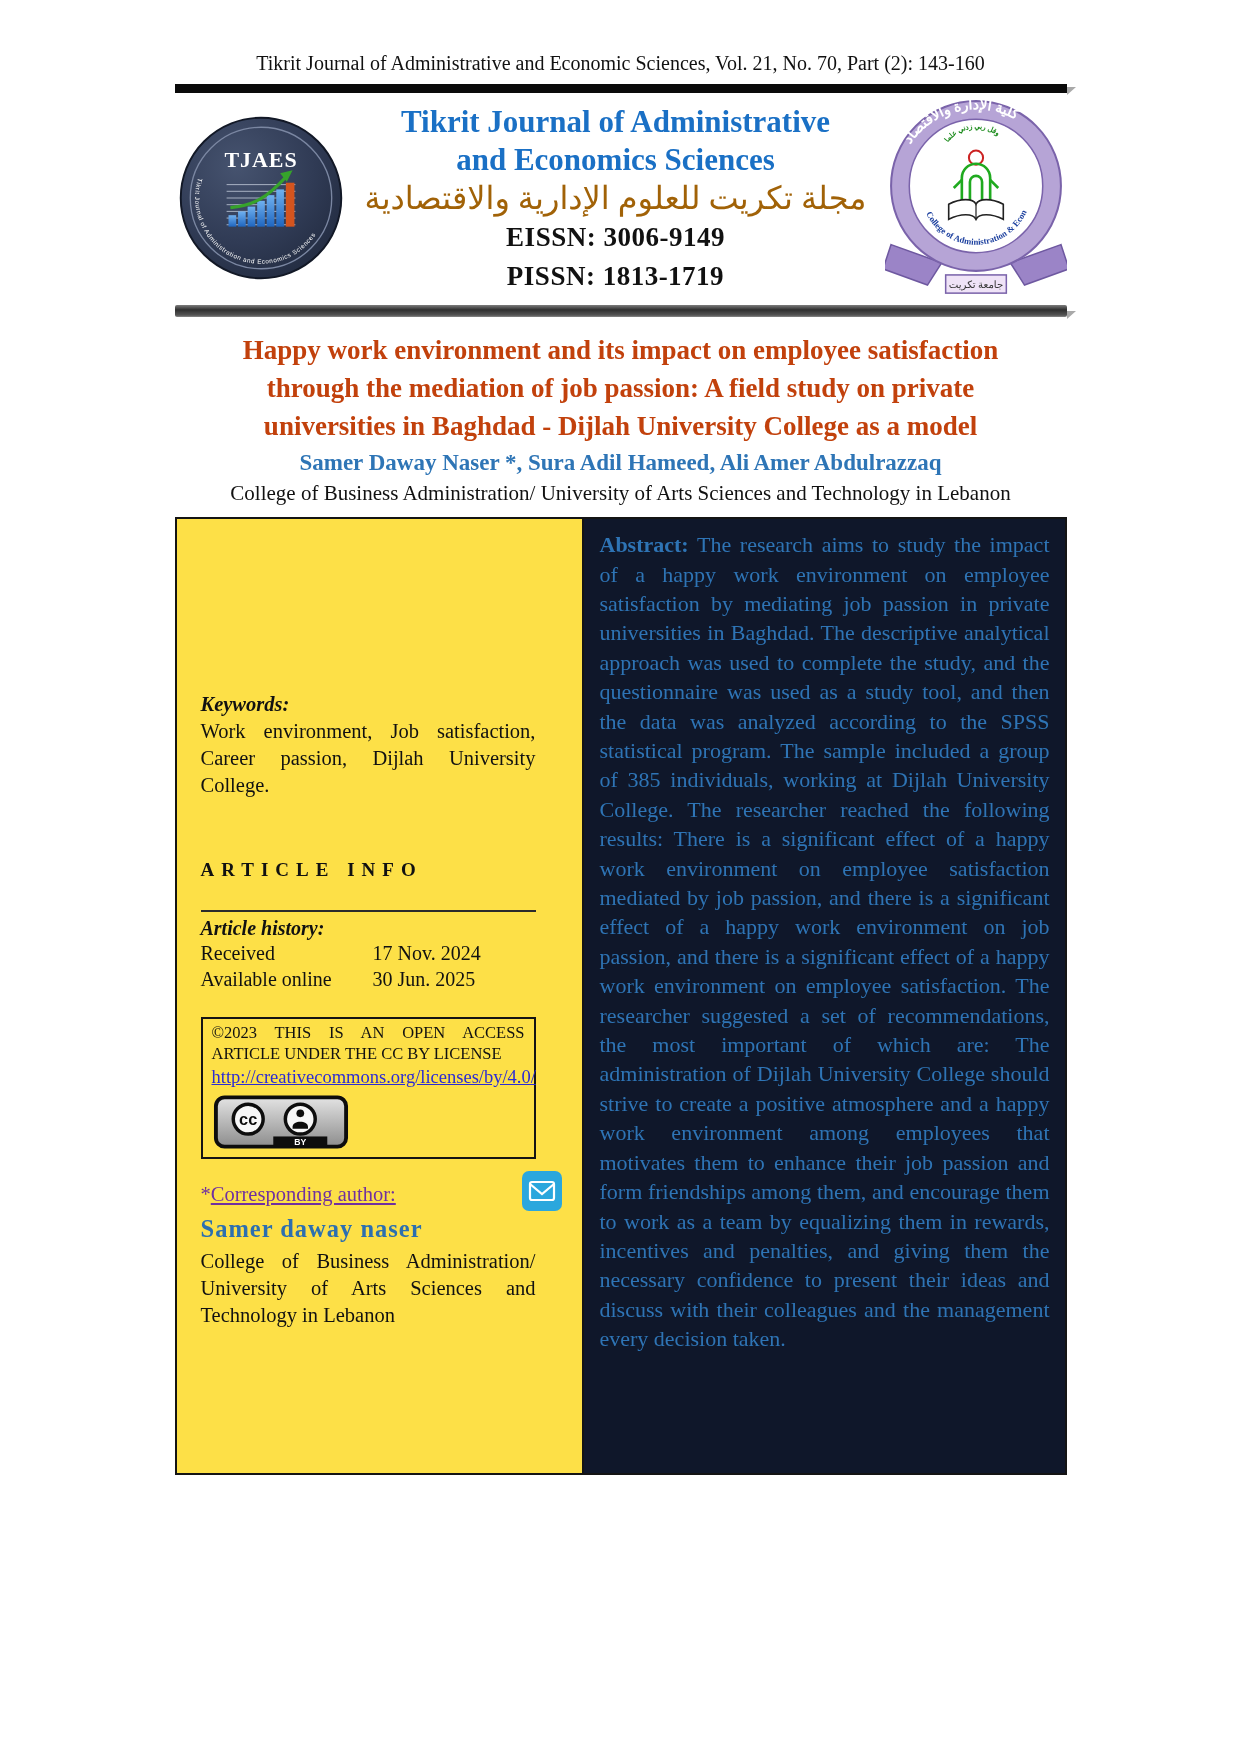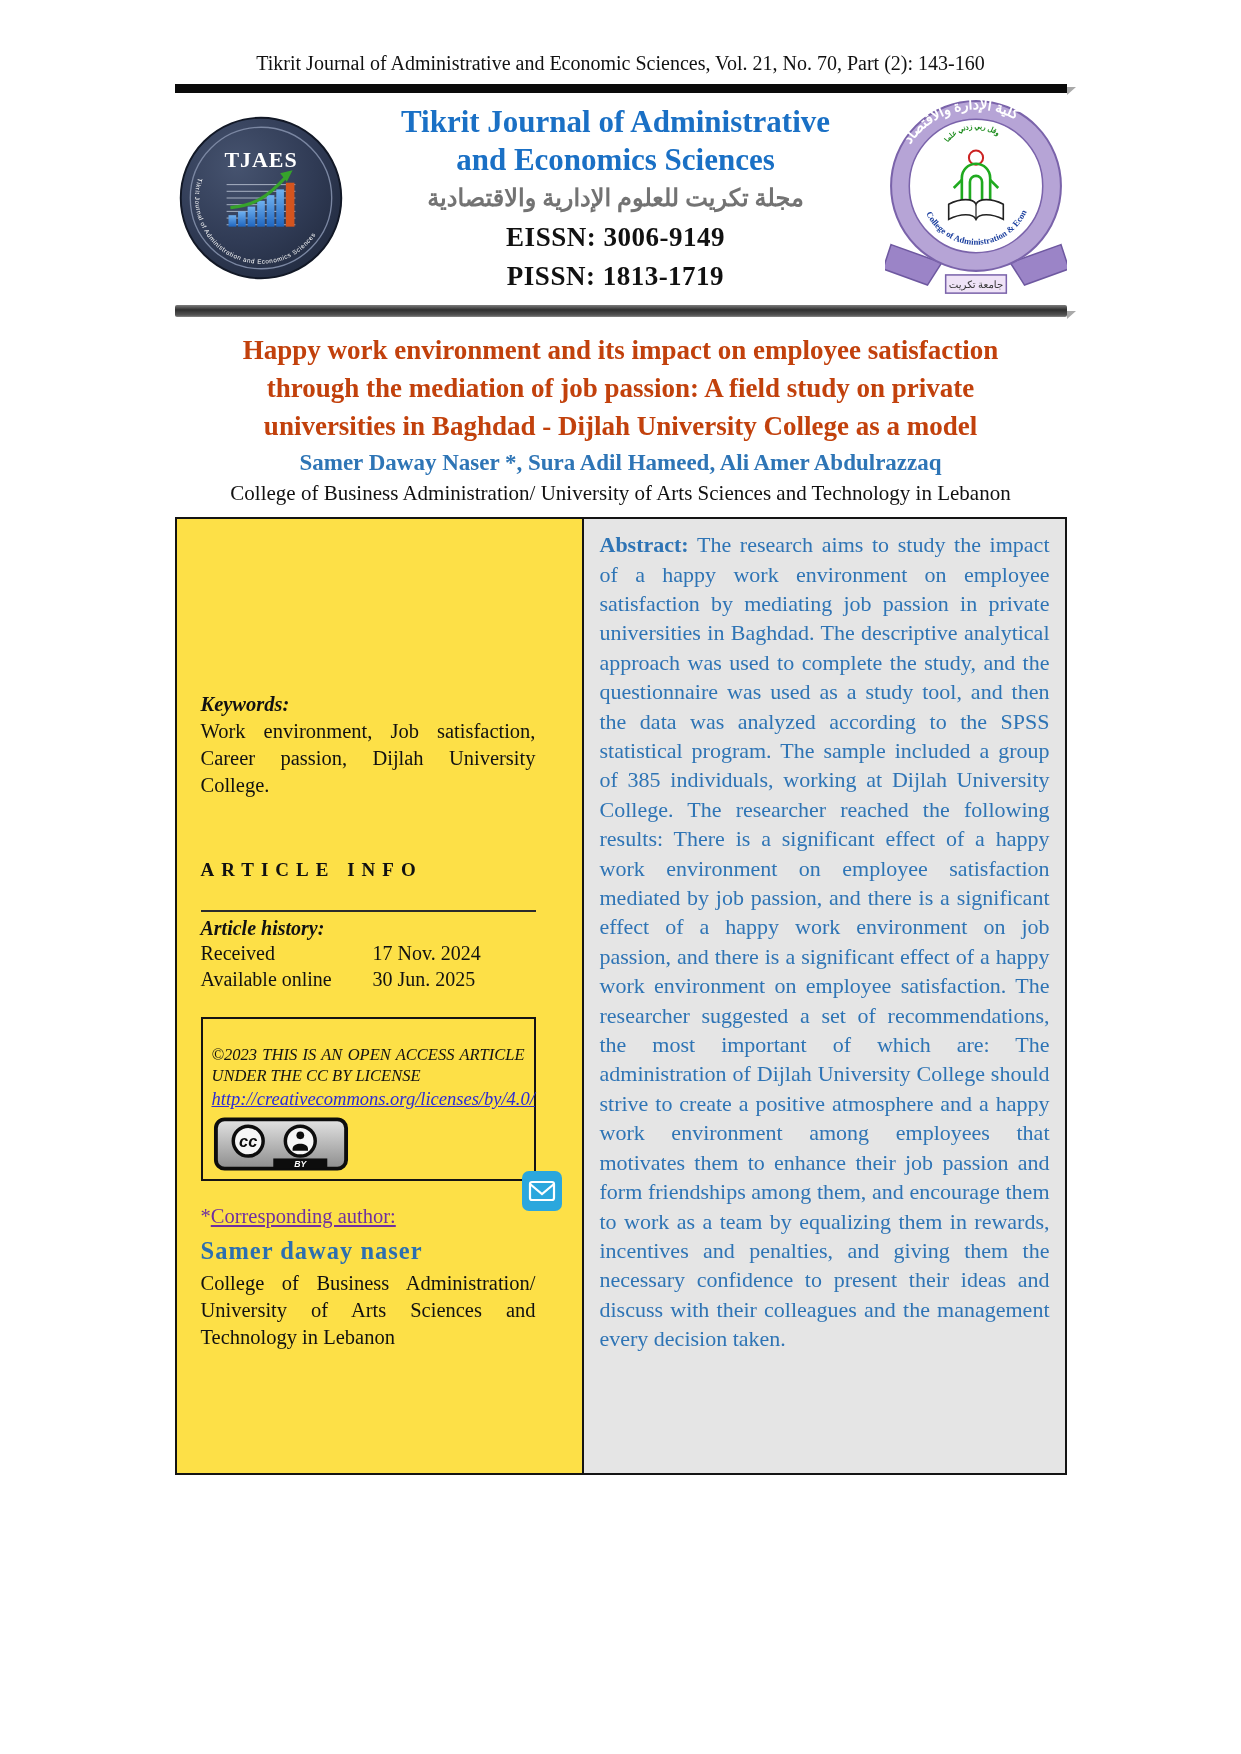--- a/index.html
+++ b/index.html
@@ -21,50 +21,50 @@
     content:""; position:absolute; right:-9px; bottom:-2px;
     border-top:8px solid #a9a9a9; border-right:9px solid transparent;
   }
 
   
   .banner { display:flex; align-items:center; margin-top:6px; }
   .logo-left  { width:172px; flex:0 0 172px; }
   .logo-right { width:182px; flex:0 0 182px; }
   .banner-center { flex:1; text-align:center; padding:0 6px; }
   .jtitle { color:#1a70c5; font-weight:bold; font-size:31px; line-height:38px; }
-  .jtitle-ar { color:#737373; font-weight:bold; font-size:24px; line-height:34px; margin-top:2px; }
+  .jtitle-ar { color:#a16207; font-weight:normal; font-size:32px; line-height:34px; margin-top:2px; }
   .issn { font-weight:bold; font-size:27px; line-height:34px; margin-top:5px; letter-spacing:.5px; }
 
   .bar-gray { height:12px; margin-top:8px; position:relative; border-radius:2px;
     background:linear-gradient(#7d7d7d, #2f2f2f 40%, #555 85%, #8a8a8a); }
 
   
   .atitle { margin-top:14px; text-align:center; font-weight:bold; font-size:27px; line-height:38px; color:#c2410c; }
   .authors { margin-top:5px; text-align:center; font-weight:bold; font-size:23px; color:#2e75b6; }
   .affil   { margin-top:5px; text-align:center; font-size:21px; }
 
   
   .columns { margin-top:11px; border:2px solid #141414; display:flex; height:958px; }
   .col-left {
     width:407px; flex:0 0 407px; background:#fde047;
     border-right:2px solid #141414; position:relative;
     padding:0 46px 0 24px; font-size:20.5px;
   }
-  .col-right { flex:1; background:#e5e5e5; padding:11px 15px 0 16px; }
+  .col-right { flex:1; background:#0f172a; padding:11px 15px 0 16px; }
 
   .kw-label { margin-top:174px; font-weight:bold; font-style:italic; }
   .kw-text  { margin-top:2px; text-align:justify; line-height:27px; }
 
   .ainfo { margin-top:60px; font-weight:bold; font-size:19px; letter-spacing:7px; }
   .hairline { margin-top:29px; border-top:2px solid #2b2b2b; }
   .hist-label { margin-top:5px; font-weight:bold; font-style:italic; font-size:20px; }
   .hist-row { display:flex; font-size:20px; line-height:26px; }
   .hist-row .hl { width:172px; }
 
-  .license-box { margin-top:25px; border:2px solid #141414; padding:25px 9px 8px 9px;font-style:italic; }
+  .license-box { margin-top:25px; border:2px solid #141414; padding:3px 9px 8px 9px; }
   .license-text { font-size:16.5px; line-height:21px; text-align:justify; }
   .license-link { display:block; margin-top:3px; font-size:18.5px; color:#2b2bd5; text-decoration:underline; }
   .cc-badge { margin-top:7px; display:block; }
 
   .corr { margin-top:24px; }
   .corr-label { font-size:20.5px; color:#7030a0; }
   .corr-label .lbl { text-decoration:underline; }
   .corr-name { margin-top:9px; font-weight:bold; font-size:24.5px; color:#2c6fb0; letter-spacing:1px; }
   .corr-affil { margin-top:5px; text-align:justify; line-height:27px; }
 

